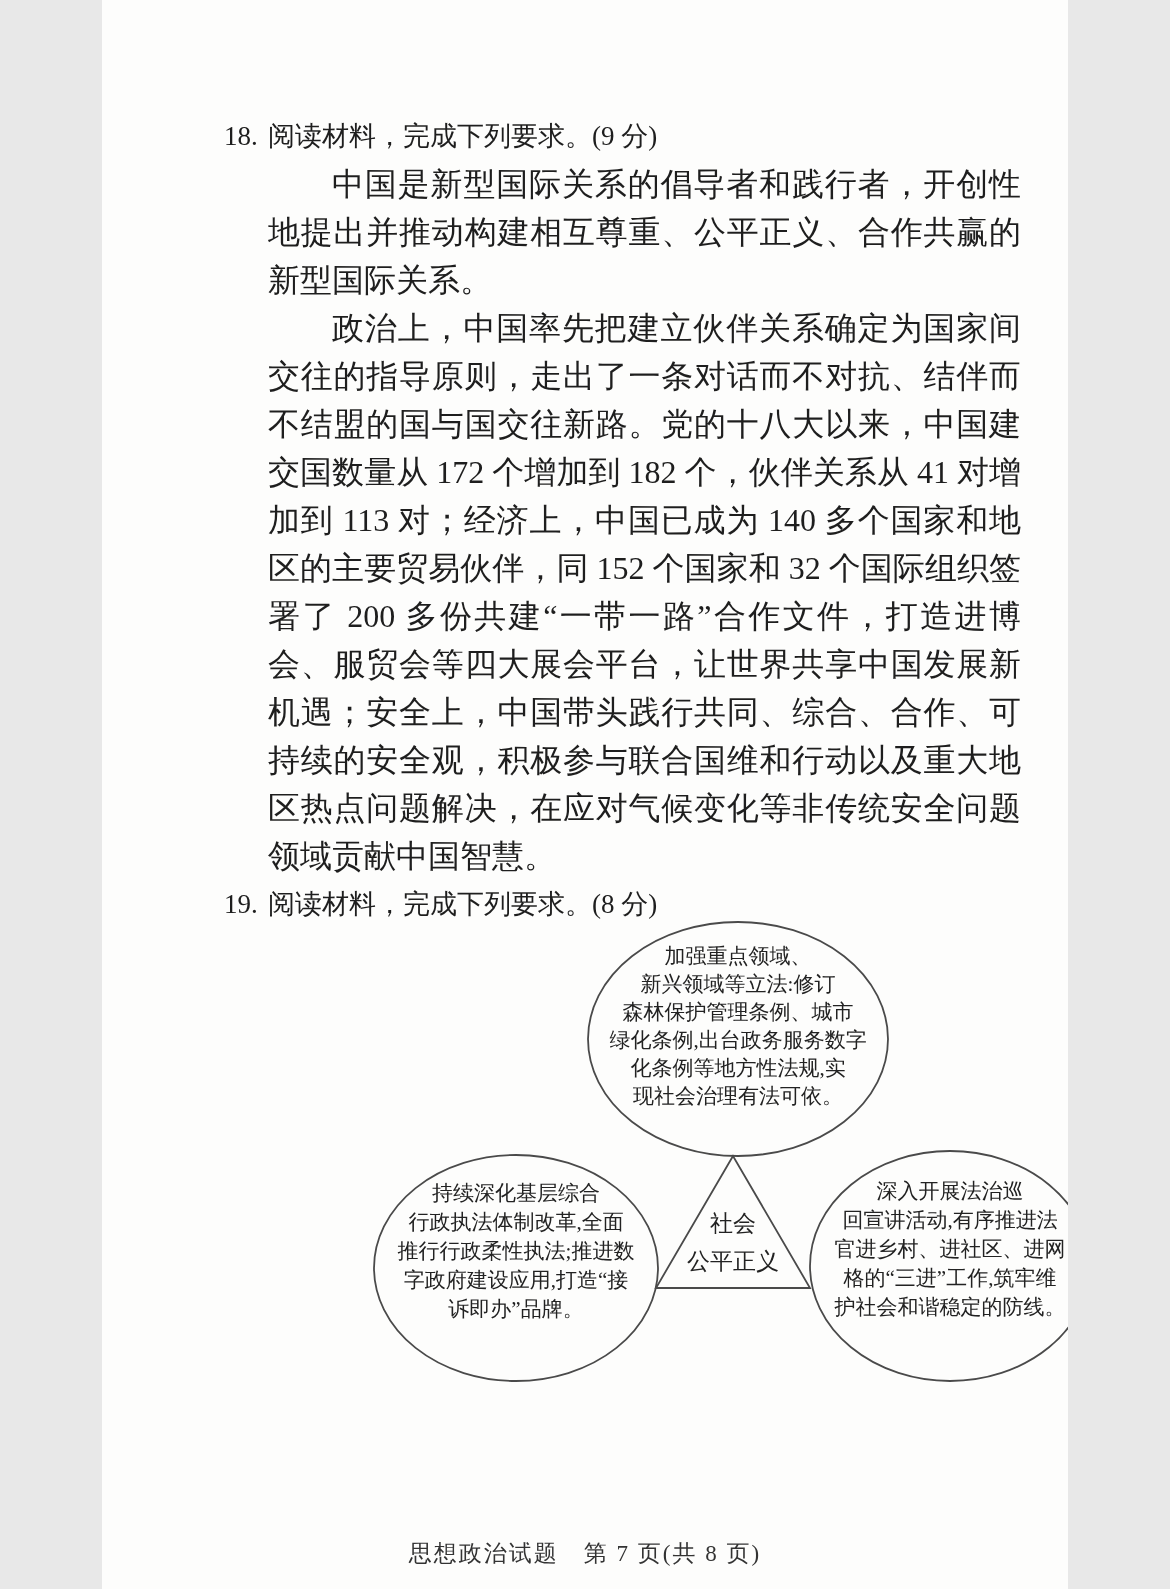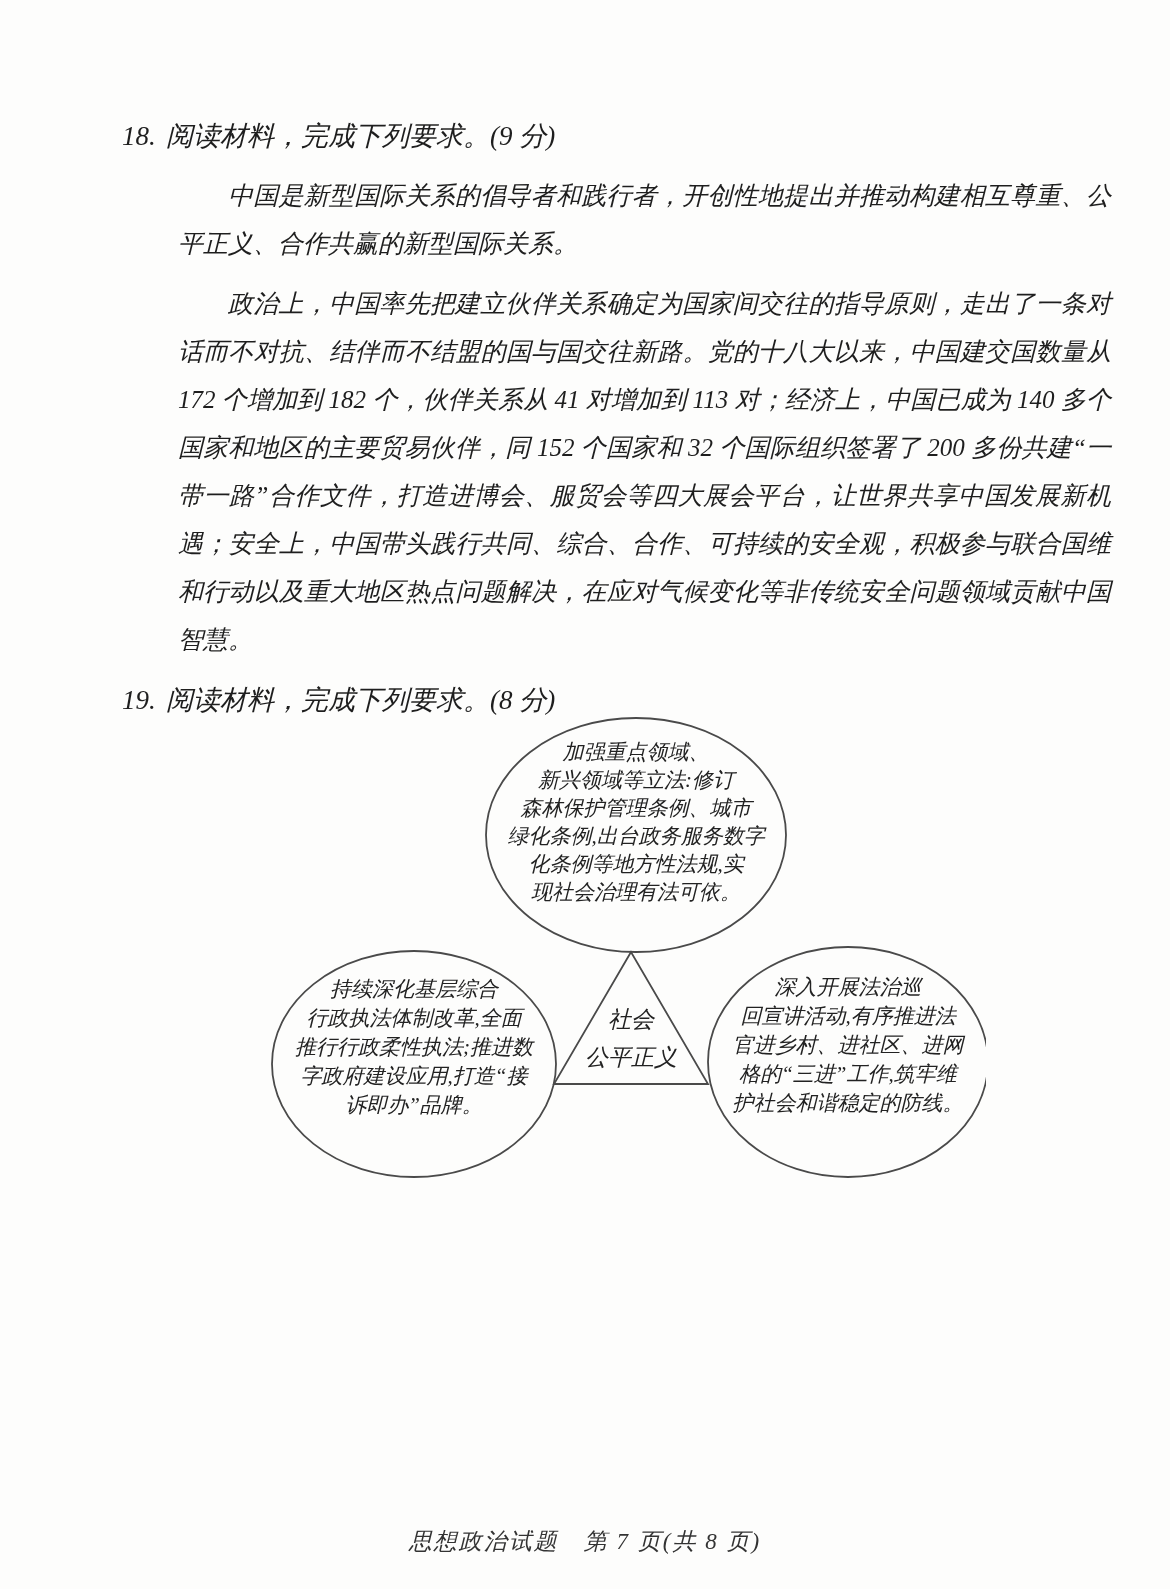--- a/index.html
+++ b/index.html
@@ -1,39 +1,38 @@
 <!DOCTYPE html>
 <html><head>
 <meta charset="utf-8">
 <style>
   html, body { margin: 0; padding: 0; background: #e8e8e8; }
   .page {
     position: relative;
-    width: 1170px;
+    width: 966px;
     height: 1589px;
     margin: 0 auto;
     background: #fdfdfc;
     color: #1e1e1e;
     font-family: "Liberation Serif", "DejaVu Serif", serif;
     box-sizing: border-box;
     padding: 112px 47px 0 166px;
     overflow: hidden;
-    font-style: italic;
   }
   .question { position: relative; }
   .q-header {
     margin: 0 0 0 -44px;
     font-size: 27px;
     line-height: 48px;
     white-space: nowrap;
   }
   .q-num { display: inline-block; min-width: 44px; }
   .para {
-    margin: 12px;
-    font-size: 25px;
+    margin: 0;
+    font-size: 32px;
     line-height: 48px;
     text-align: justify;
     text-indent: 2em;
   }
   .q19-block { margin-top: 0; }
   figure.diagram {
     margin: -12px 0 0 100px;
     width: 720px;
     height: 467px;
     text-align: right;
@@ -51,21 +50,21 @@
   }
   .tri-text {
     font-family: "Liberation Serif", "DejaVu Serif", serif;
     font-size: 23px;
     fill: #222;
   }
   .footer {
     position: absolute;
     left: 0;
     right: 0;
-    bottom: 32px;
+    bottom: 20px;
     text-align: center;
     font-size: 23px;
     color: #333;
     letter-spacing: 2px;
   }
 </style>
 </head>
 <body>
 
 <div class="page">

